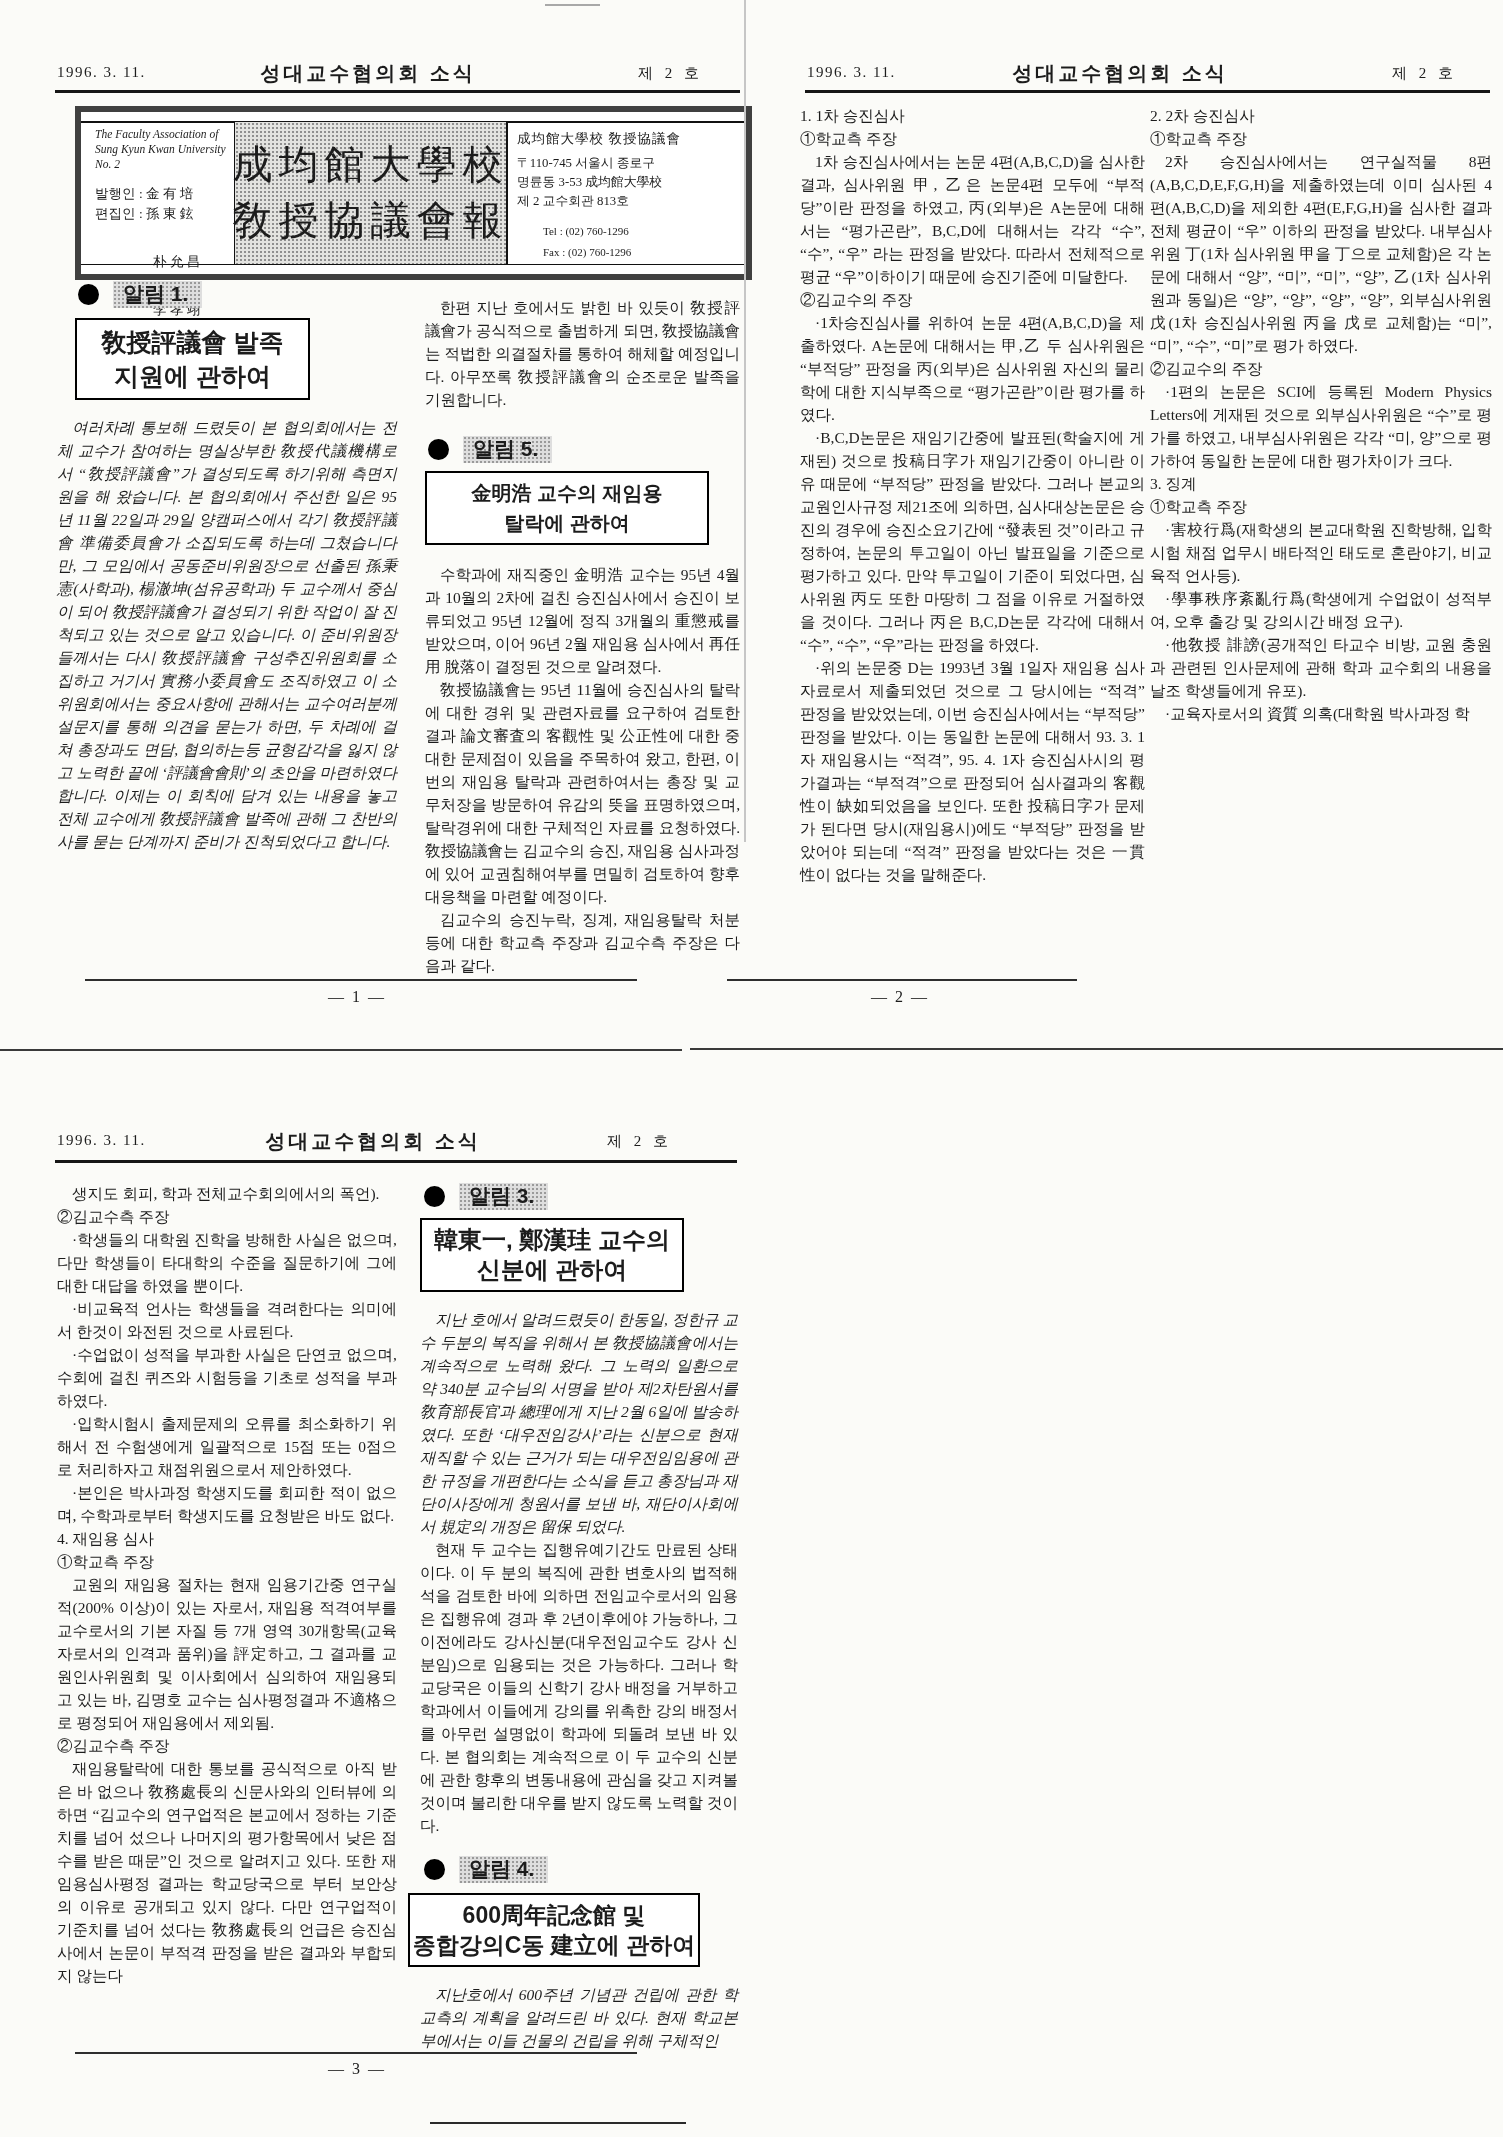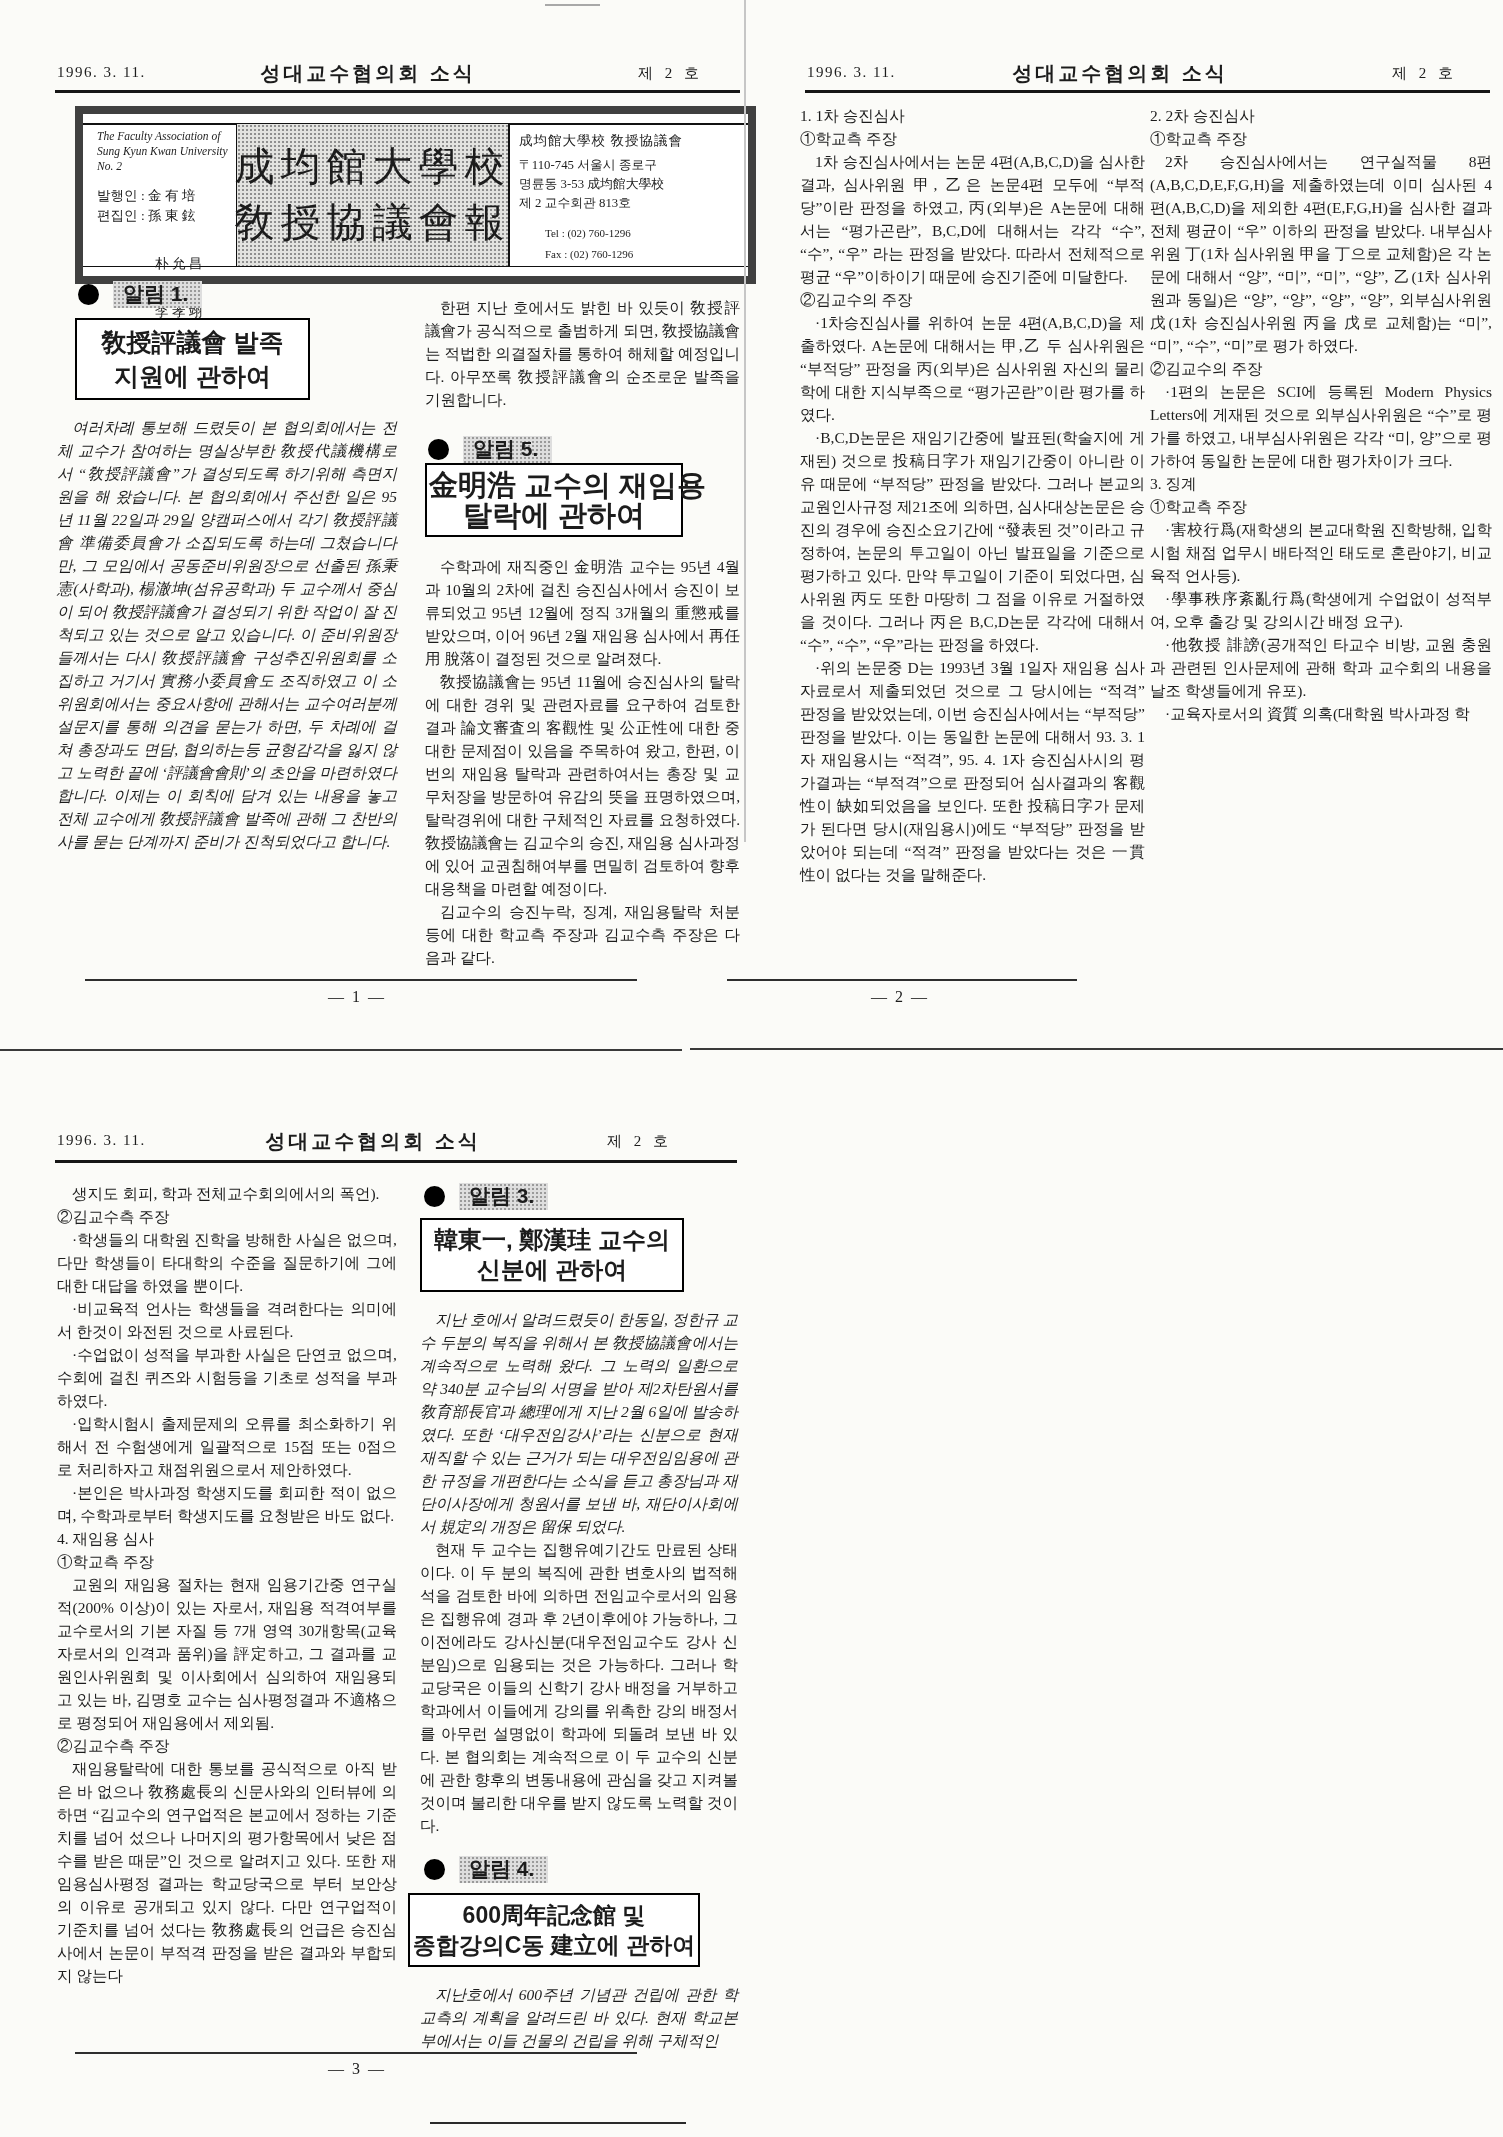--- a/index.html
+++ b/index.html
@@ -15,21 +15,21 @@
   .page-date{position:absolute;font-size:15px;letter-spacing:1.5px;white-space:nowrap;}
   .page-issue{position:absolute;font-size:15px;letter-spacing:4px;white-space:nowrap;}
   .page-title{
     position:absolute;transform:translateX(-50%);
     font-family:"Liberation Sans","DejaVu Sans",sans-serif;
     font-weight:bold;font-size:20px;letter-spacing:3px;white-space:nowrap;
   }
   .rule{position:absolute;background:#161616;height:3px;}
   .pageno{position:absolute;transform:translateX(-50%);font-size:16px;letter-spacing:2px;white-space:nowrap;}
   
-  .mh-box{position:absolute;left:75px;top:106px;width:665px;height:162px;border:8px solid #404040;background:#fff;}
+  .mh-box{position:absolute;left:75px;top:106px;width:665px;height:162px;border:6px solid #404040;background:#fff;}
   .mh-line{position:absolute;left:0;right:0;height:1.5px;background:#111;}
   .mh-cell-div{position:absolute;top:10px;bottom:10px;width:1.5px;background:#111;}
   .mh-left{position:absolute;left:0;top:10px;bottom:10px;width:153px;padding:5px 4px 0 14px;box-sizing:border-box;}
   .mh-eng{font-style:italic;font-size:11.5px;line-height:15px;white-space:nowrap;}
   .mh-names{margin-top:12px;font-size:13.5px;line-height:20px;}
   .mh-name-cont{padding-left:58px;margin-top:28px;}
   .mh-center{
     position:absolute;left:154px;top:10px;bottom:10px;width:271px;
     display:flex;flex-direction:column;align-items:center;justify-content:center;
     background-color:#e3e3e0;
@@ -57,21 +57,21 @@
     background-size:4px 4px;
   }
   
   .titlebox{
     border:2.5px solid #000;background:#fff;text-align:center;
     font-family:"Liberation Sans","DejaVu Sans",sans-serif;font-weight:bold;
     padding:5px 2px;box-sizing:border-box;
   }
   .titlebox .tl{display:block;white-space:nowrap;}
   .tb1{margin-left:18px;width:235px;margin-top:10px;font-size:25px;line-height:34px;}
-  .tb2{width:258px;font-size:29px;line-height:30px;}
+  .tb2{width:284px;margin-top:8px;font-size:20px;line-height:30px;}
   .tb3{width:264px;margin-top:8px;font-size:24px;line-height:30px;}
   .tb4{margin-left:-12px;width:292px;margin-top:10px;font-size:23px;line-height:30px;} .mt16{margin-top:16px;font-style:italic;}
   .mt18{margin-top:18px;} .mt24{margin-top:24px;}
 </style>
 </head>
 <body>
 
 <div>
   <span class="page-date" style="left:57px;top:64px;">1996. 3. 11.</span>
   <span class="page-title" style="left:368px;top:60px;">성대교수협의회 소식</span>

